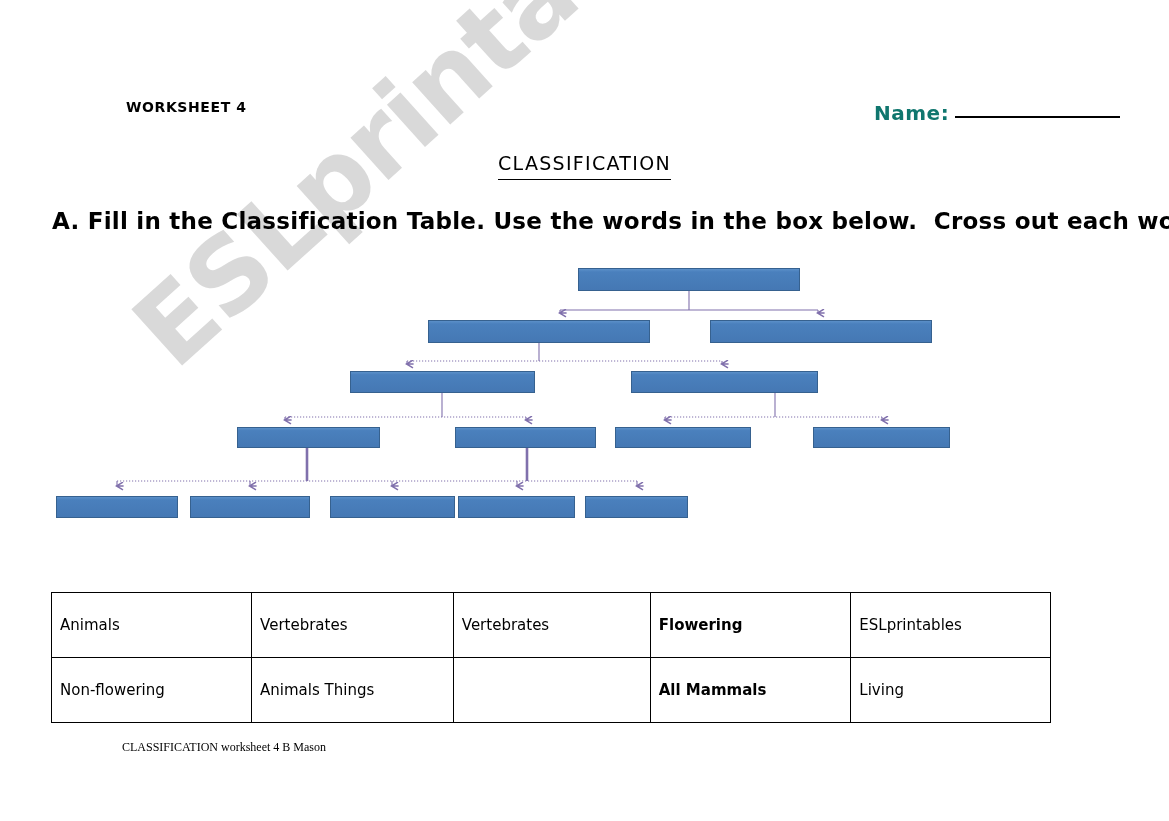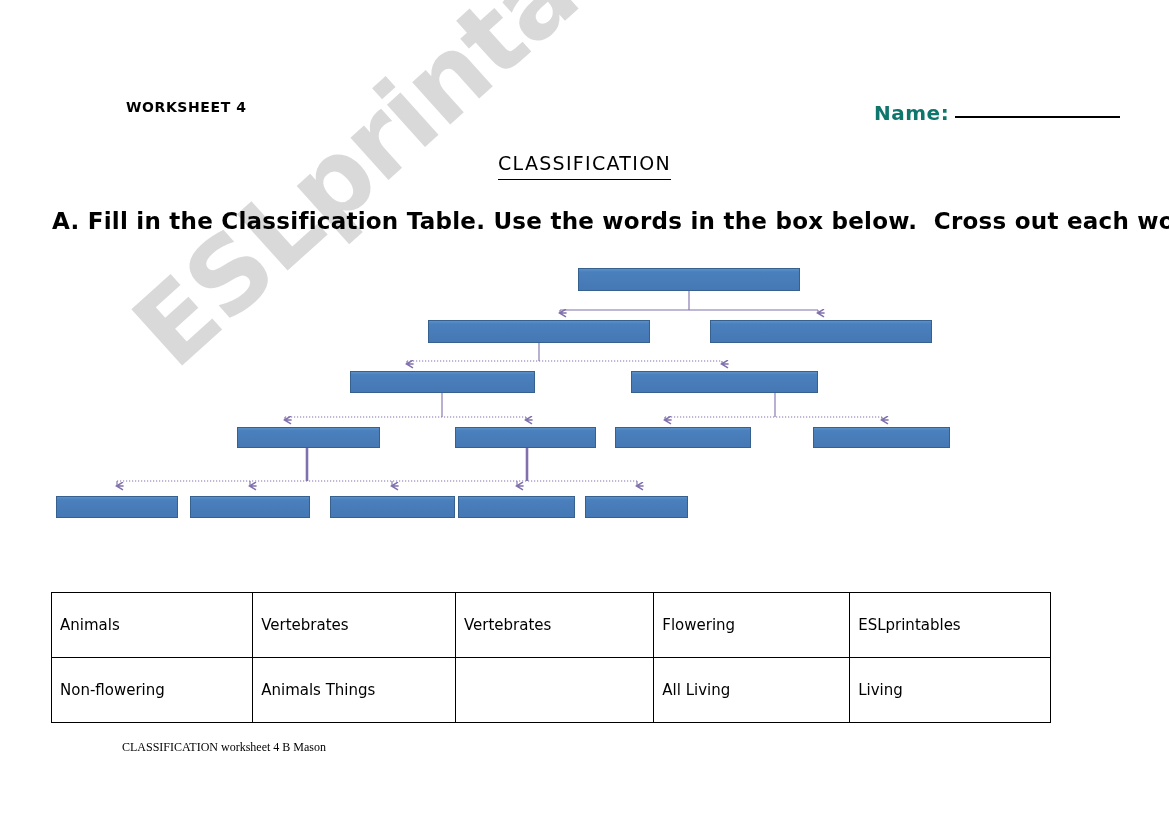--- a/index.html
+++ b/index.html
@@ -136,21 +136,21 @@
     padding: 18px 8px;
     font-family: "DejaVu Sans", sans-serif;
     font-size: 15px;
     color: #000;
     white-space: nowrap;
     vertical-align: middle;
   }
   #wordbank td.c0 { width: 200px; }
   #wordbank td.c1 { width: 200px; }
   #wordbank td.c2 { width: 200px; }
-  #wordbank td.c3 { width: 200px; }
+  #wordbank td.c3 { width: 200px; font-weight: bold; }
   #wordbank td.c4 { width: 200px; }
 
   .footer {
     position: absolute;
     left: 122px;
     top: 740px;
     font-family: Liberation Serif, serif;
     font-size: 12px;
     color: #000;
     z-index: 10;
@@ -232,21 +232,21 @@
           <td class="c0">Animals</td>
           <td class="c1">Vertebrates</td>
           <td class="c2">Vertebrates</td>
           <td class="c3">Flowering</td>
           <td class="c4">ESLprintables</td>
         </tr>
         <tr>
           <td class="c0">Non-flowering</td>
           <td class="c1">Animals Things</td>
           <td class="c2"></td>
-          <td class="c3">All Living</td>
+          <td class="c3">All Mammals</td>
           <td class="c4">Living</td>
         </tr>
       </tbody>
   </table>
 
   <div class="footer">CLASSIFICATION worksheet 4  B Mason</div>
 
   <div id="watermark">
     <div class="wm-text">ESLprintables.com</div>
   </div>

